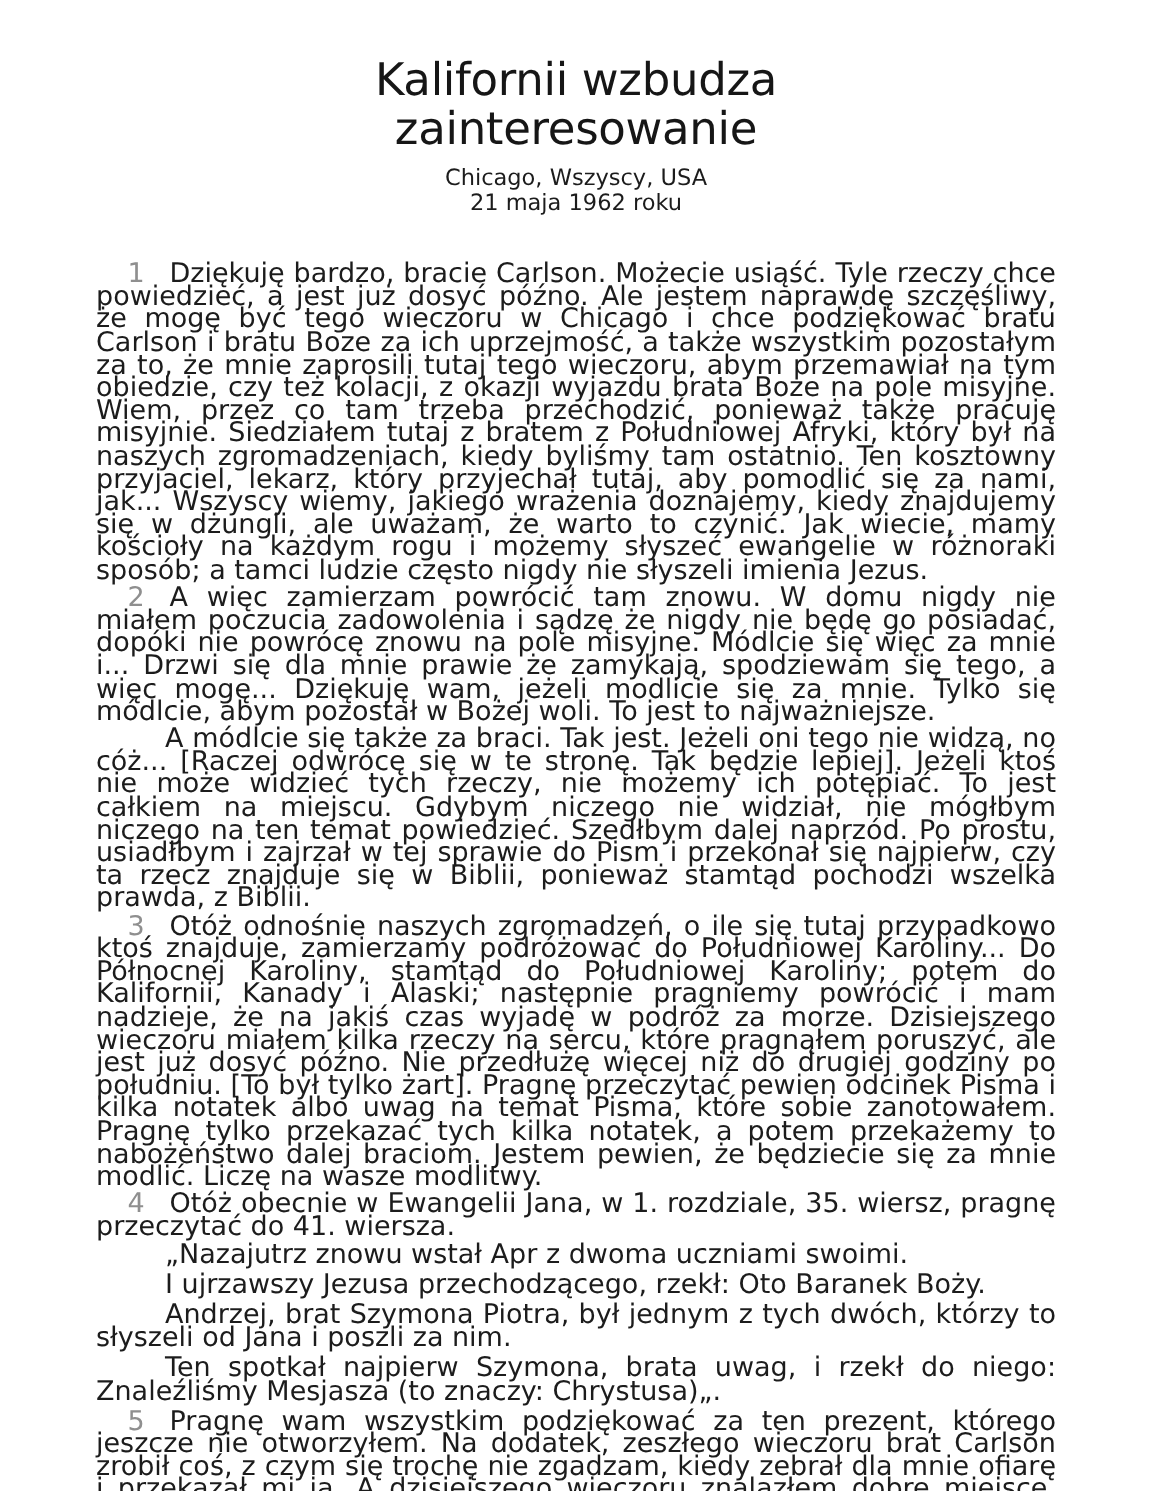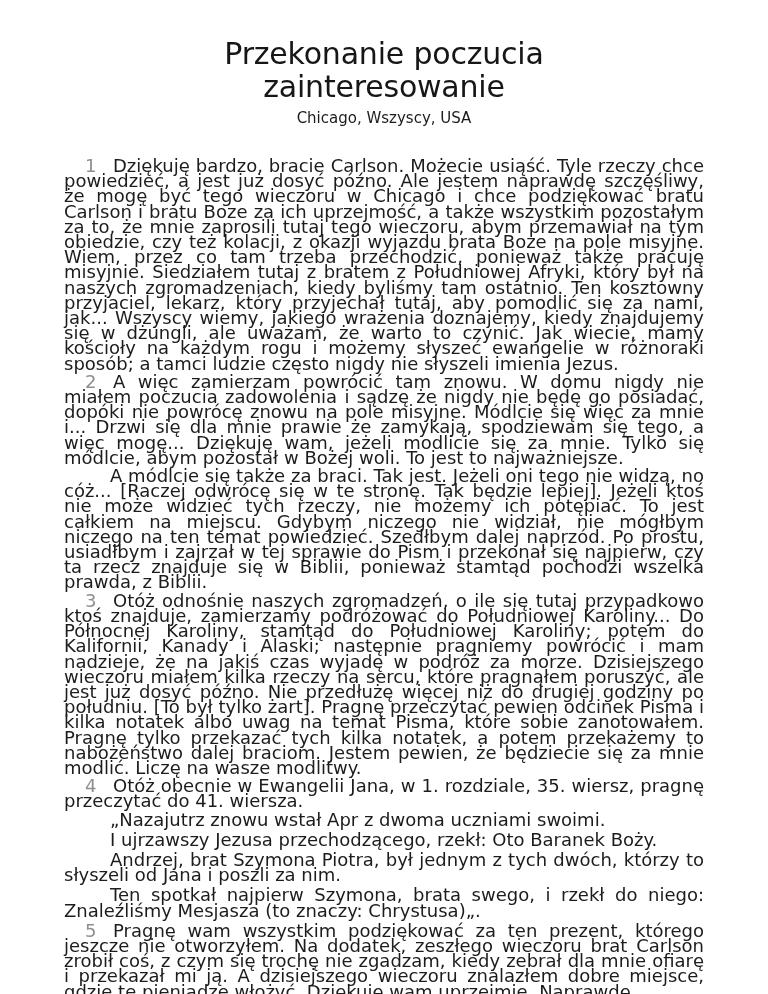--- a/index.html
+++ b/index.html
@@ -61,33 +61,34 @@
   p.indented, p.quote {
     text-indent: 46px;
   }
 </style>
 </head>
 <body>
 
 <div class="page">
   <div class="doc-header">
     <h1 class="doc-title">
-      <span>Przekonanie poczucia</span><br>
+      <span>Kalifornii wzbudza</span><br>
       <span>zainteresowanie</span>
     </h1>
     <div class="doc-subtitles">
       <div class="doc-subtitle">Chicago, Wszyscy, USA</div>
+      <div class="doc-subtitle">21 maja 1962 roku</div>
     </div>
   </div>
 
   <div class="content" id="paragraphs">
       <p class="numbered"><span class="pnum">1</span><span>Dziękuję bardzo, bracie Carlson. Możecie usiąść. Tyle rzeczy chce powiedzieć, a jest już dosyć późno. Ale jestem naprawdę szczęśliwy, że mogę być tego wieczoru w Chicago i chce podziękować bratu Carlson i bratu Boze za ich uprzejmość, a także wszystkim pozostałym za to, że mnie zaprosili tutaj tego wieczoru, abym przemawiał na tym obiedzie, czy też kolacji, z okazji wyjazdu brata Boze na pole misyjne. Wiem, przez co tam trzeba przechodzić, ponieważ także pracuję misyjnie. Siedziałem tutaj z bratem z Południowej Afryki, który był na naszych zgromadzeniach, kiedy byliśmy tam ostatnio. Ten kosztowny przyjaciel, lekarz, który przyjechał tutaj, aby pomodlić się za nami, jak... Wszyscy wiemy, jakiego wrażenia doznajemy, kiedy znajdujemy się w dżungli, ale uważam, że warto to czynić. Jak wiecie, mamy kościoły na każdym rogu i możemy słyszeć ewangelie w różnoraki sposób; a tamci ludzie często nigdy nie słyszeli imienia Jezus.</span></p>
       <p class="numbered"><span class="pnum">2</span><span>A więc zamierzam powrócić tam znowu. W domu nigdy nie miałem poczucia zadowolenia i sądzę że nigdy nie będę go posiadać, dopóki nie powrócę znowu na pole misyjne. Módlcie się więc za mnie i... Drzwi się dla mnie prawie że zamykają, spodziewam się tego, a więc mogę... Dziękuję wam, jeżeli modlicie się za mnie. Tylko się módlcie, abym pozostał w Bożej woli. To jest to najważniejsze.</span></p>
       <p class="indented"><span>A módlcie się także za braci. Tak jest. Jeżeli oni tego nie widzą, no cóż... [Raczej odwrócę się w te stronę. Tak będzie lepiej]. Jeżeli ktoś nie może widzieć tych rzeczy, nie możemy ich potępiać. To jest całkiem na miejscu. Gdybym niczego nie widział, nie mógłbym niczego na ten temat powiedzieć. Szedłbym dalej naprzód. Po prostu, usiadłbym i zajrzał w tej sprawie do Pism i przekonał się najpierw, czy ta rzecz znajduje się w Biblii, ponieważ stamtąd pochodzi wszelka prawda, z Biblii.</span></p>
       <p class="numbered"><span class="pnum">3</span><span>Otóż odnośnie naszych zgromadzeń, o ile się tutaj przypadkowo ktoś znajduje, zamierzamy podróżować do Południowej Karoliny... Do Północnej Karoliny, stamtąd do Południowej Karoliny; potem do Kalifornii, Kanady i Alaski; następnie pragniemy powrócić i mam nadzieje, że na jakiś czas wyjadę w podróż za morze. Dzisiejszego wieczoru miałem kilka rzeczy na sercu, które pragnąłem poruszyć, ale jest już dosyć późno. Nie przedłużę więcej niż do drugiej godziny po południu. [To był tylko żart]. Pragnę przeczytać pewien odcinek Pisma i kilka notatek albo uwag na temat Pisma, które sobie zanotowałem. Pragnę tylko przekazać tych kilka notatek, a potem przekażemy to nabożeństwo dalej braciom. Jestem pewien, że będziecie się za mnie modlić. Liczę na wasze modlitwy.</span></p>
       <p class="numbered"><span class="pnum">4</span><span>Otóż obecnie w Ewangelii Jana, w 1. rozdziale, 35. wiersz, pragnę przeczytać do 41. wiersza.</span></p>
       <p class="quote"><span>„Nazajutrz znowu wstał Apr z dwoma uczniami swoimi.</span></p>
       <p class="quote"><span>I ujrzawszy Jezusa przechodzącego, rzekł: Oto Baranek Boży.</span></p>
       <p class="quote"><span>Andrzej, brat Szymona Piotra, był jednym z tych dwóch, którzy to słyszeli od Jana i poszli za nim.</span></p>
-      <p class="quote"><span>Ten spotkał najpierw Szymona, brata swego, i rzekł do niego: Znaleźliśmy Mesjasza (to znaczy: Chrystusa)„.</span></p>
+      <p class="quote"><span>Ten spotkał najpierw Szymona, brata uwag, i rzekł do niego: Znaleźliśmy Mesjasza (to znaczy: Chrystusa)„.</span></p>
       <p class="numbered"><span class="pnum">5</span><span>Pragnę wam wszystkim podziękować za ten prezent, którego jeszcze nie otworzyłem. Na dodatek, zeszłego wieczoru brat Carlson zrobił coś, z czym się trochę nie zgadzam, kiedy zebrał dla mnie ofiarę i przekazał mi ją. A dzisiejszego wieczoru znalazłem dobre miejsce, gdzie te pieniądze włożyć. Dziękuję wam uprzejmie. Naprawdę</span></p>
     </div>
 </div>
 
 </body></html>

